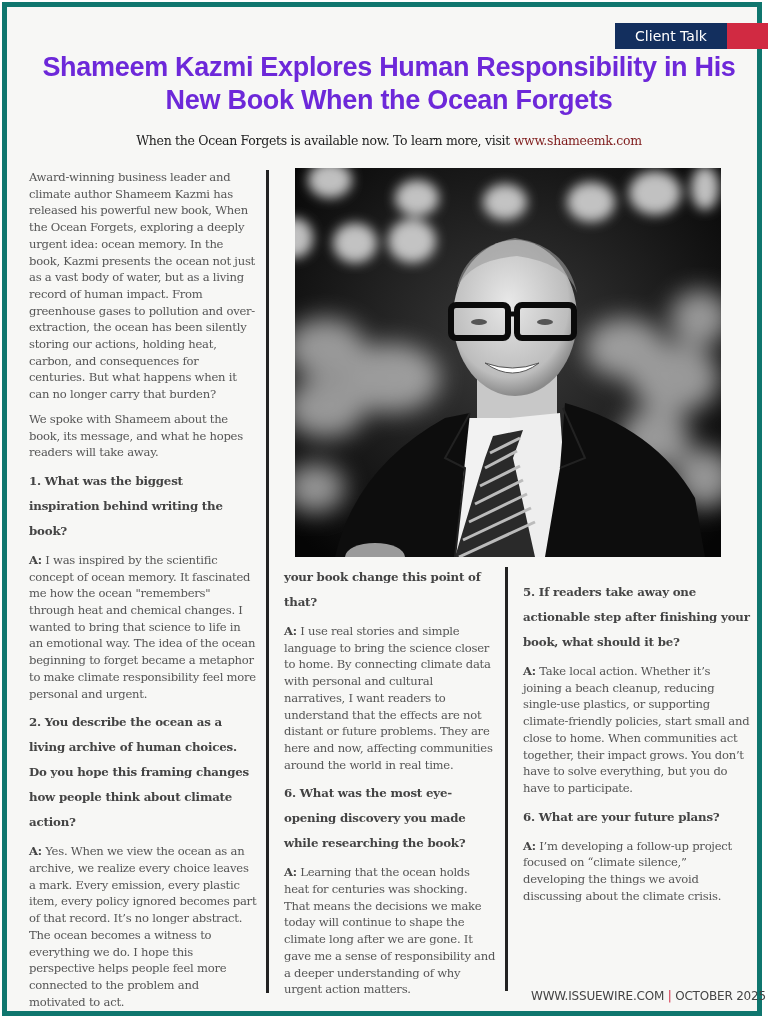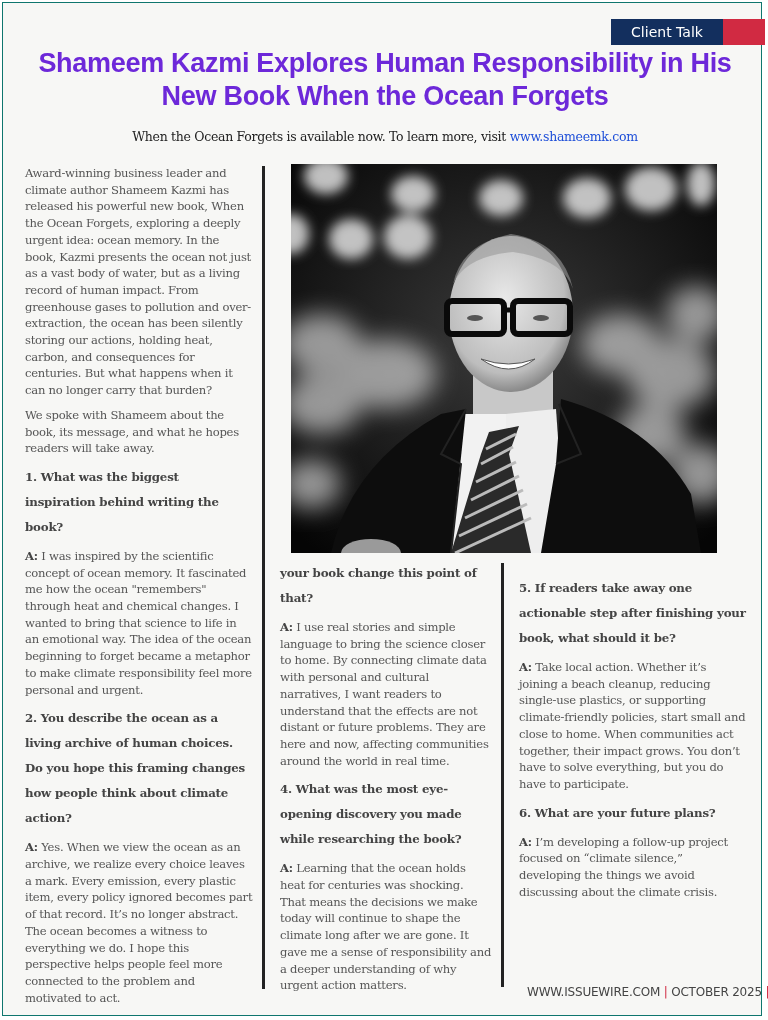--- a/index.html
+++ b/index.html
@@ -1,19 +1,19 @@
 <!DOCTYPE html>
 <html><head>
   <meta charset="utf-8">
   <style>
     * { margin: 0; padding: 0; box-sizing: border-box; }
     html, body { width: 768px; height: 1020px; background: #ffffff; overflow: hidden; }
     .page {
       position: absolute; left: 2px; top: 2px; width: 760px; height: 1014px;
-      background: #f7f7f5; border: 1px solid #0f766e;
+      background: #f7f7f5; border: 5px solid #0f766e;
     }
     .tag {
       position: absolute; left: 608px; top: 16px; height: 26px; width: 154px;
       display: flex;
     }
     .tag-label {
       background: #132f5e; color: #ffffff; width: 112px; height: 26px;
       font-family: "DejaVu Sans", sans-serif; font-size: 14px;
       display: flex; align-items: center; justify-content: center;
     }
@@ -22,21 +22,21 @@
       position: absolute; left: 20px; top: 44px; width: 724px;
       text-align: center; font-family: "Liberation Sans", sans-serif;
       font-weight: bold; font-size: 27px; line-height: 33px; color: #6d28d9;
       letter-spacing: -0.3px;
     }
     .subtitle {
       position: absolute; left: 20px; top: 126px; width: 724px;
       text-align: center; font-family: "DejaVu Serif", serif;
       font-size: 12.5px; color: #222; letter-spacing: -0.3px;
     }
-    .subtitle a { color: #1d4ed8; text-decoration: none; }
+    .subtitle a { color: #7f1d1d; text-decoration: none; }
     .col {
       position: absolute; font-family: "DejaVu Serif", serif;
       font-size: 11.6px; line-height: 16.7px; color: #555555;
       letter-spacing: -0.25px;
     }
     .col p { margin-bottom: 8px; }
     .col h3 {
       font-size: 11.8px; line-height: 25px; color: #444444; font-weight: bold;
       margin-bottom: 8px; letter-spacing: -0.2px;
     }
@@ -164,21 +164,21 @@
       <path d="M175 245 L150 290 L170 300 L160 389" fill="none" stroke="#222" stroke-width="2"></path>
       <path d="M268 240 L290 290 L265 300" fill="none" stroke="#222" stroke-width="2"></path>
 
       <ellipse cx="80" cy="389" rx="30" ry="14" fill="#9a9a9a"></ellipse>
     </svg>
   </div>
 
   <div class="col col2">
     <h3>your book change this point of that?</h3>
     <p><span class="a-label">A:</span><span> I use real stories and simple language to bring the science closer to home. By connecting climate data with personal and cultural narratives, I want readers to understand that the effects are not distant or future problems. They are here and now, affecting communities around the world in real time.</span></p>
-    <h3>4. What was the most eye-opening discovery you made while researching the book?</h3>
+    <h3>6. What was the most eye-opening discovery you made while researching the book?</h3>
     <p><span class="a-label">A:</span><span> Learning that the ocean holds heat for centuries was shocking. That means the decisions we make today will continue to shape the climate long after we are gone. It gave me a sense of responsibility and a deeper understanding of why urgent action matters.</span></p>
   </div>
 
   <div class="rule rule2"></div>
 
   <div class="col col3">
     <h3>5. If readers take away one actionable step after finishing your book, what should it be?</h3>
     <p><span class="a-label">A:</span><span> Take local action. Whether it’s joining a beach cleanup, reducing single-use plastics, or supporting climate-friendly policies, start small and close to home. When communities act together, their impact grows. You don’t have to solve everything, but you do have to participate.</span></p>
     <h3>6. What are your future plans?</h3>
     <p><span class="a-label">A:</span><span> I’m developing a follow-up project focused on “climate silence,” developing the things we avoid discussing about the climate crisis.</span></p>

